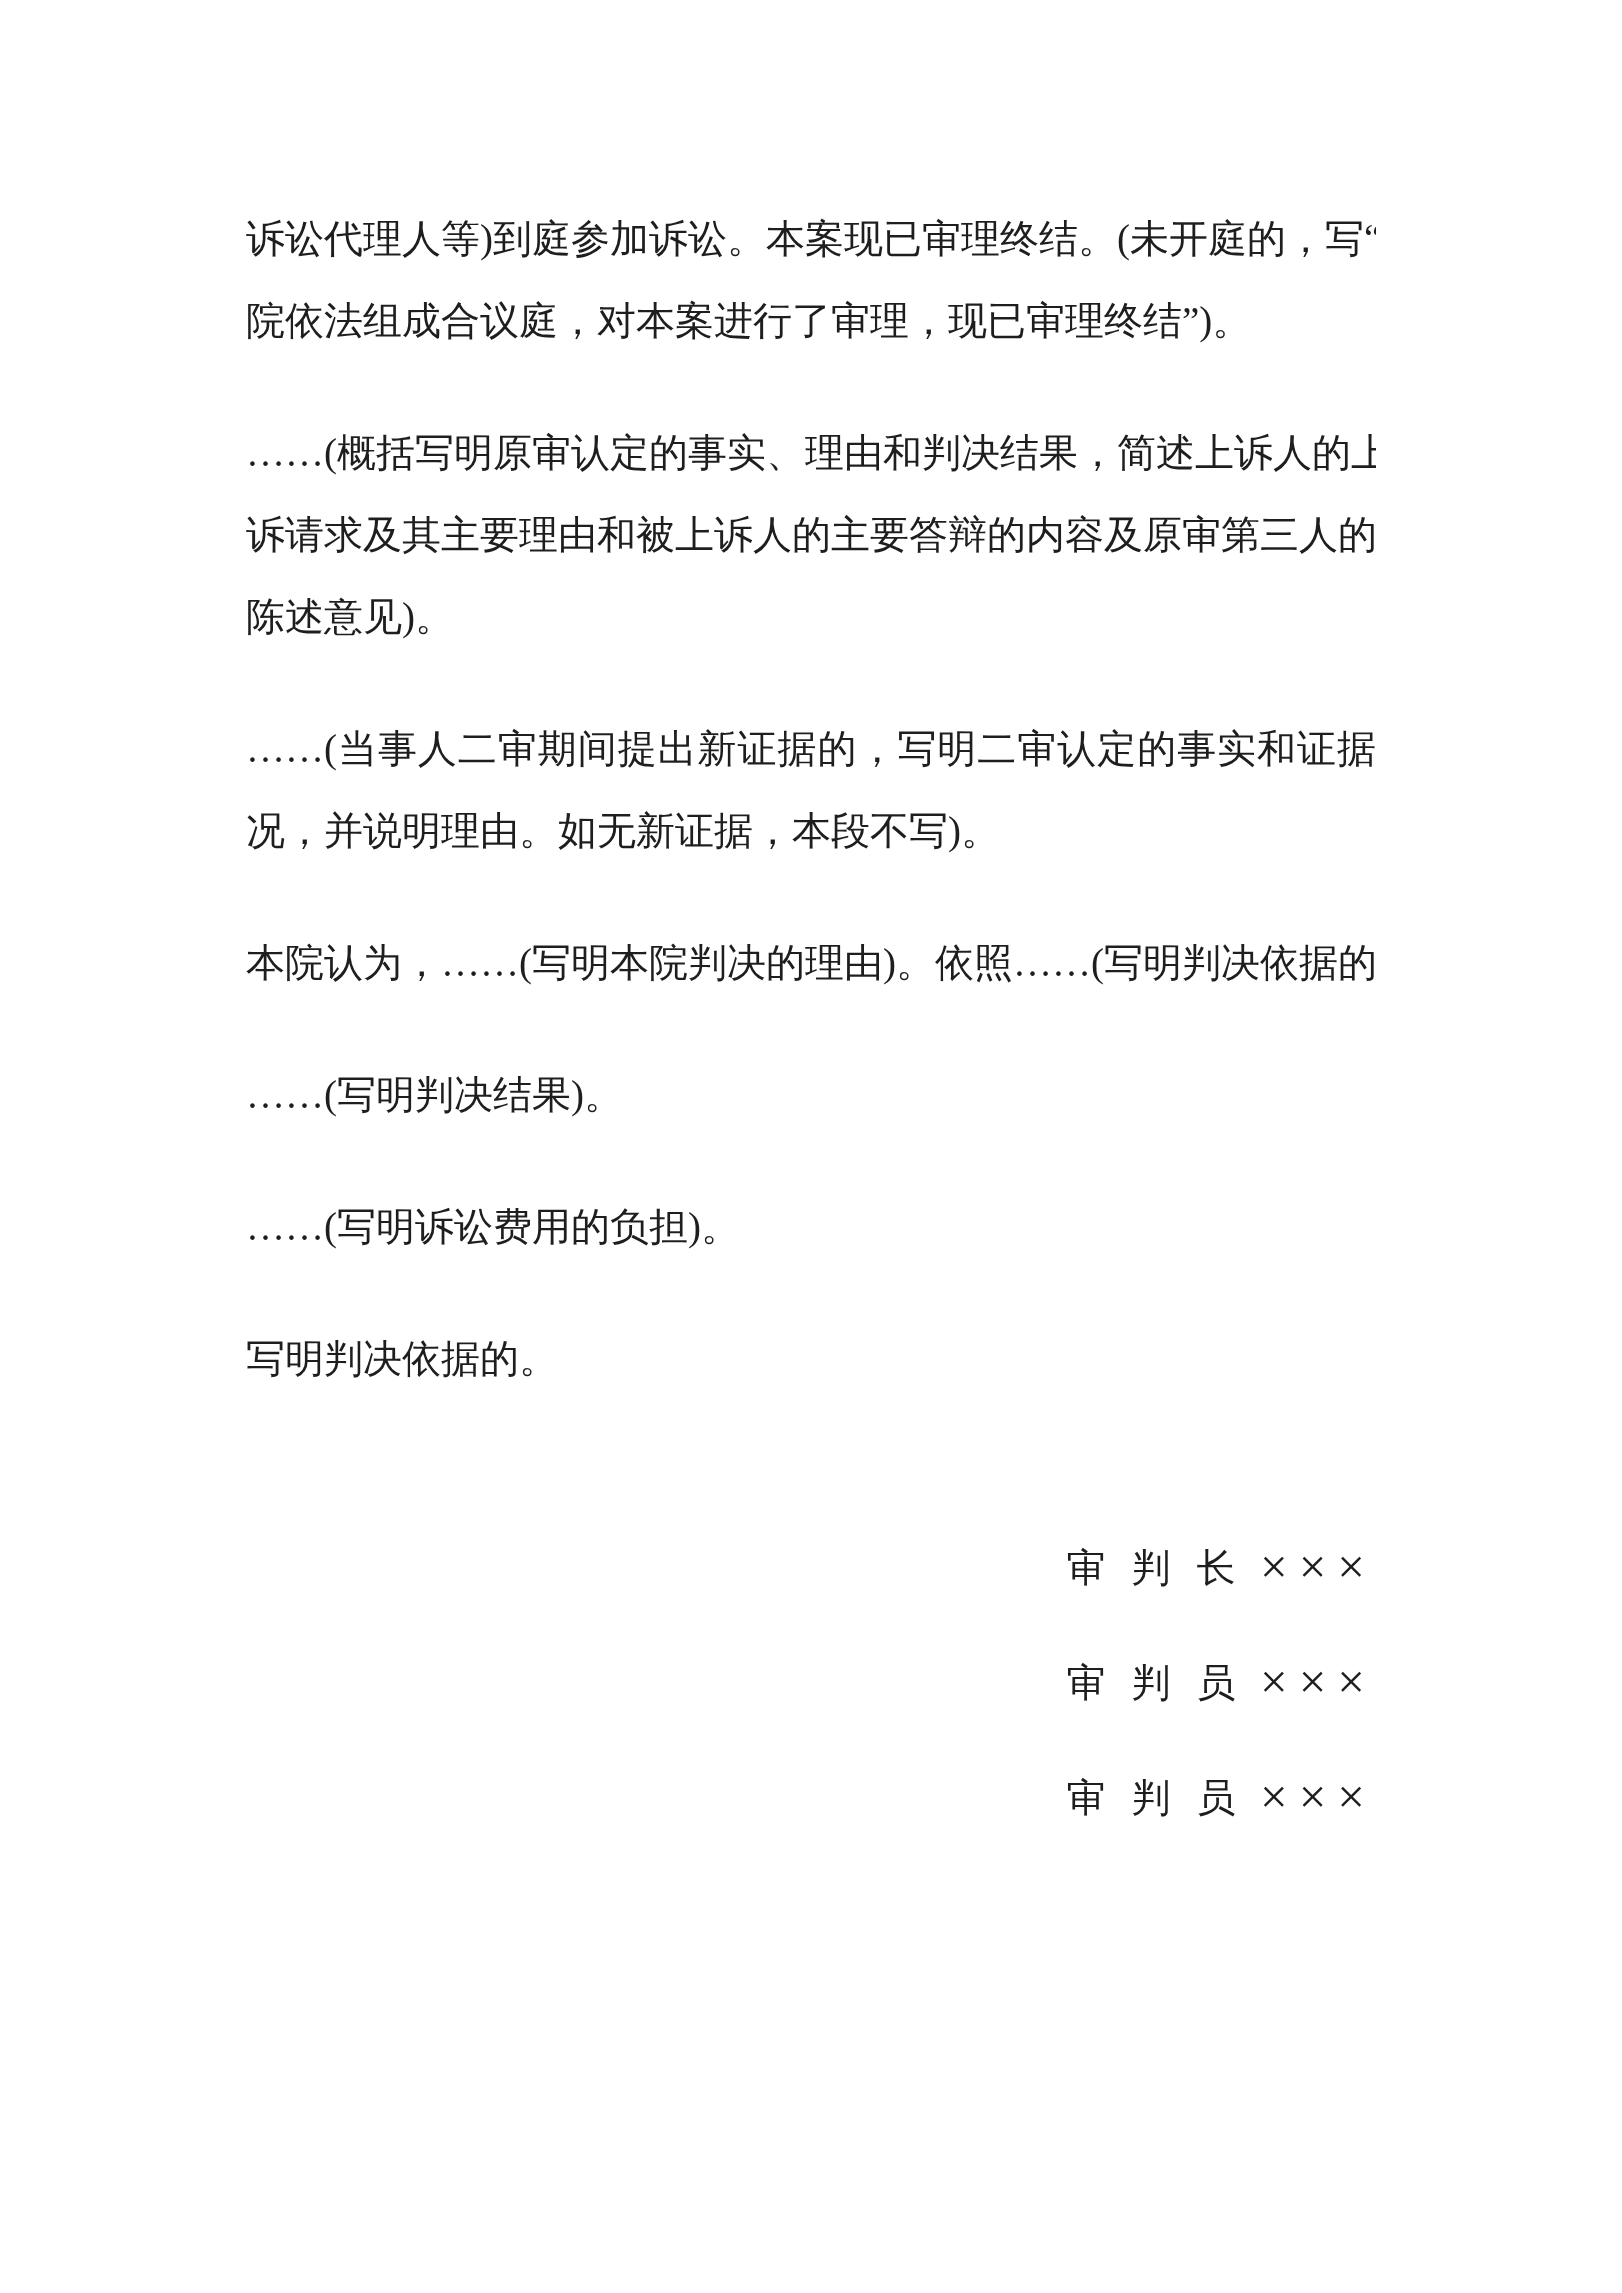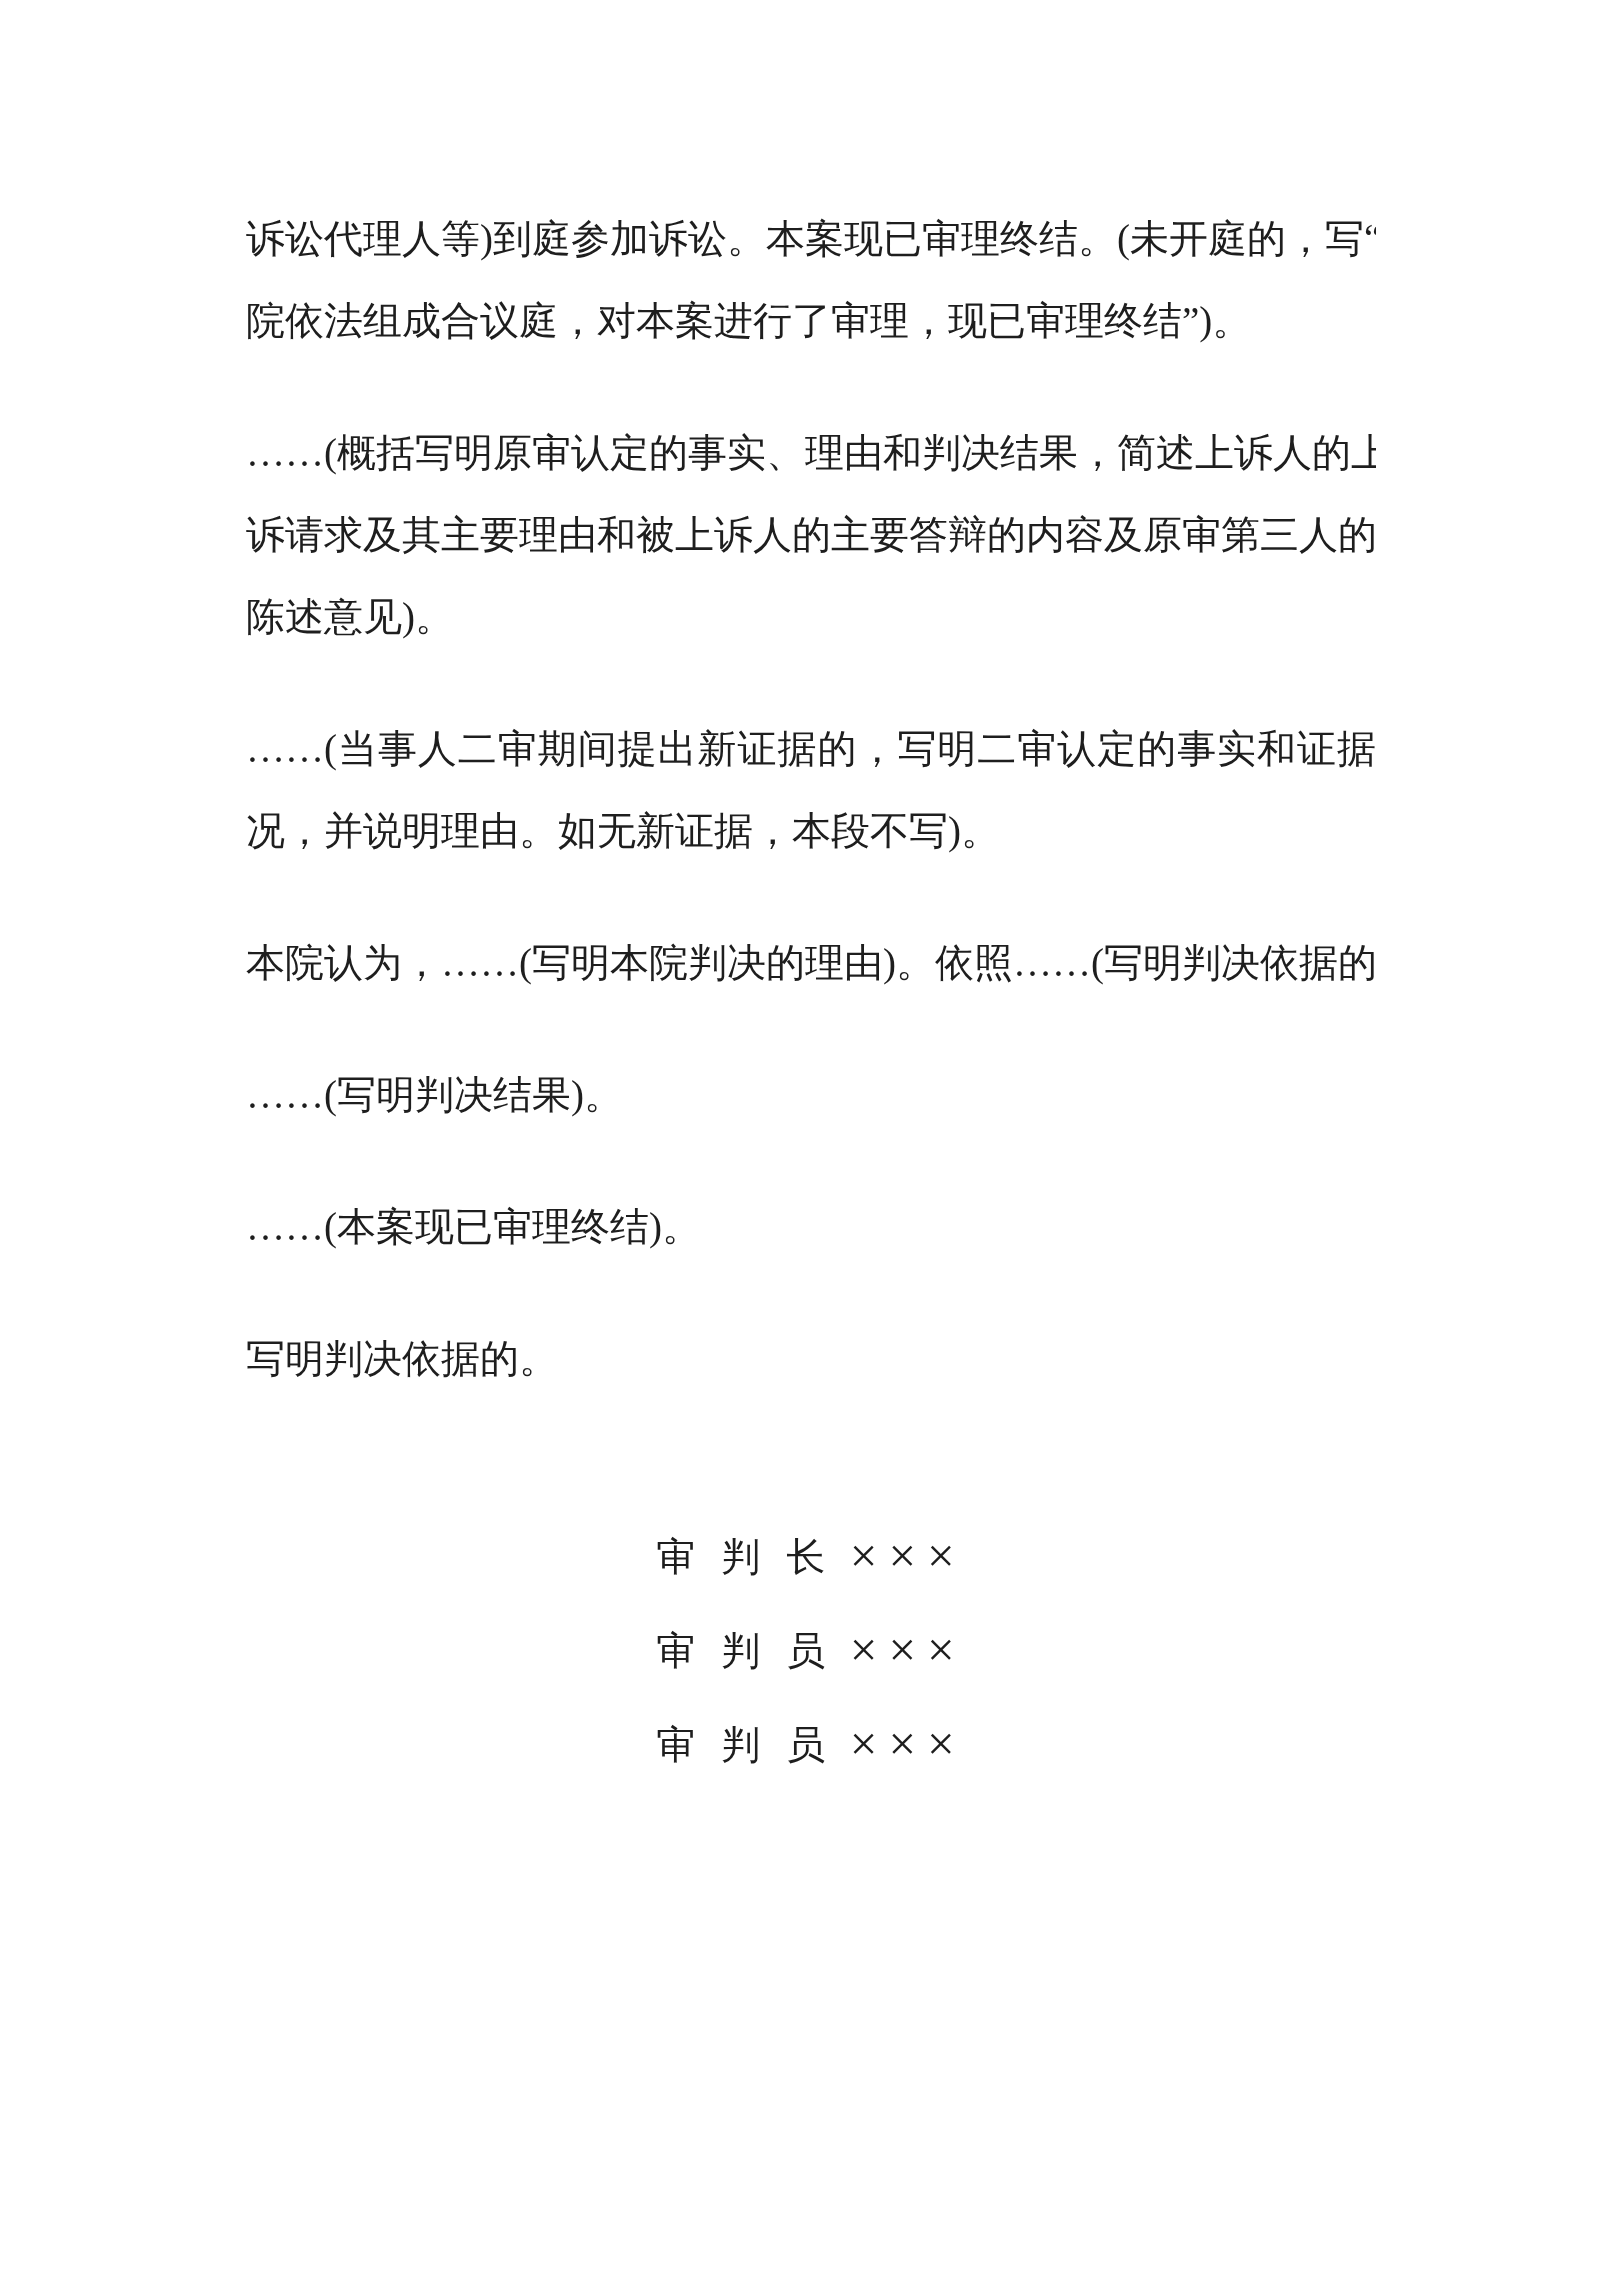--- a/index.html
+++ b/index.html
@@ -32,24 +32,23 @@
     white-space: nowrap;
     overflow: hidden;
     text-align: center;
     text-align-last: left;
   }
   .sig-block {
     margin-top: 132px;
     text-align: right;
   }
   .sig-row {
-    line-height: 48px;
+    line-height: 69px;
     margin-bottom: 45px;
     white-space: nowrap;
-    text-align: center;
   }
   .sig-title {
     word-spacing: 14.5px;
     letter-spacing: 0.9px;
   }
   .sig-name {
     font-size: 49px;
     letter-spacing: 11px;
     margin-left: 23.6px;
     vertical-align: -1.8px;
@@ -79,21 +78,21 @@
 
   <p class="para">
     <span class="line" style="display:block">本院认为，……(写明本院判决的理由)。依照……(写明判决依据的</span>
   </p>
 
   <p class="para">
     <span class="line-last" style="display:block">……(写明判决结果)。</span>
   </p>
 
   <p class="para">
-    <span class="line-last" style="display:block">……(本案现已审理终结)。</span>
+    <span class="line-last" style="display:block">……(写明诉讼费用的负担)。</span>
   </p>
 
   <p class="para">
     <span class="line-last" style="display:block">写明判决依据的。</span>
   </p>
 
   <div class="sig-block">
     <div class="sig-row">
       <span class="sig-title">审 判 长</span><span class="sig-name">×××</span>
     </div>

